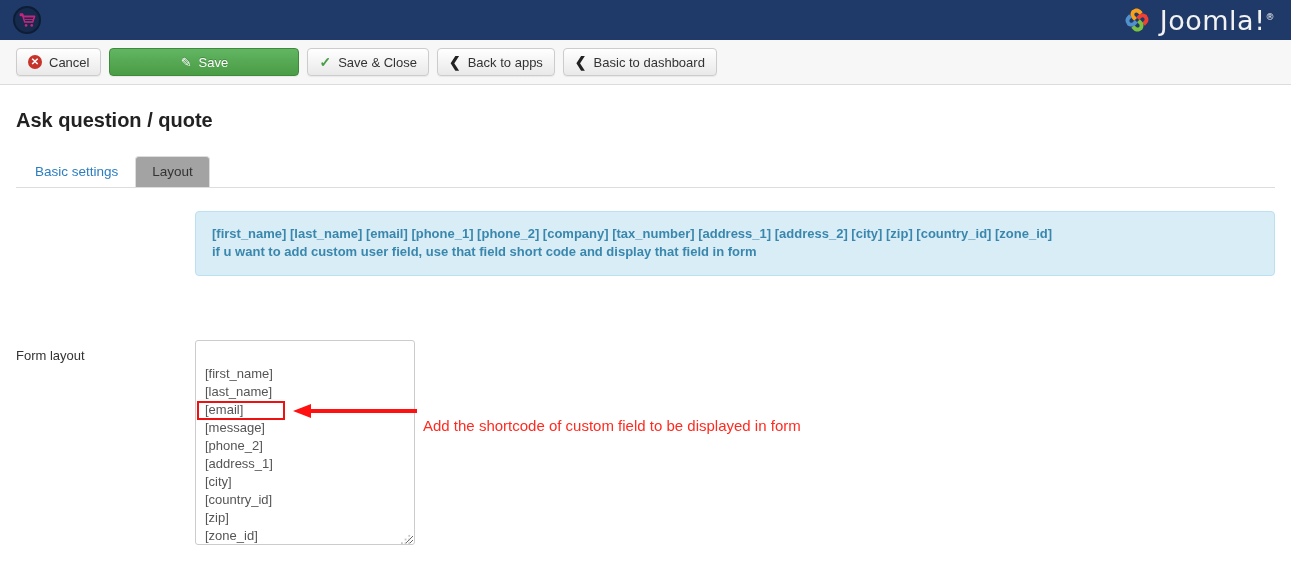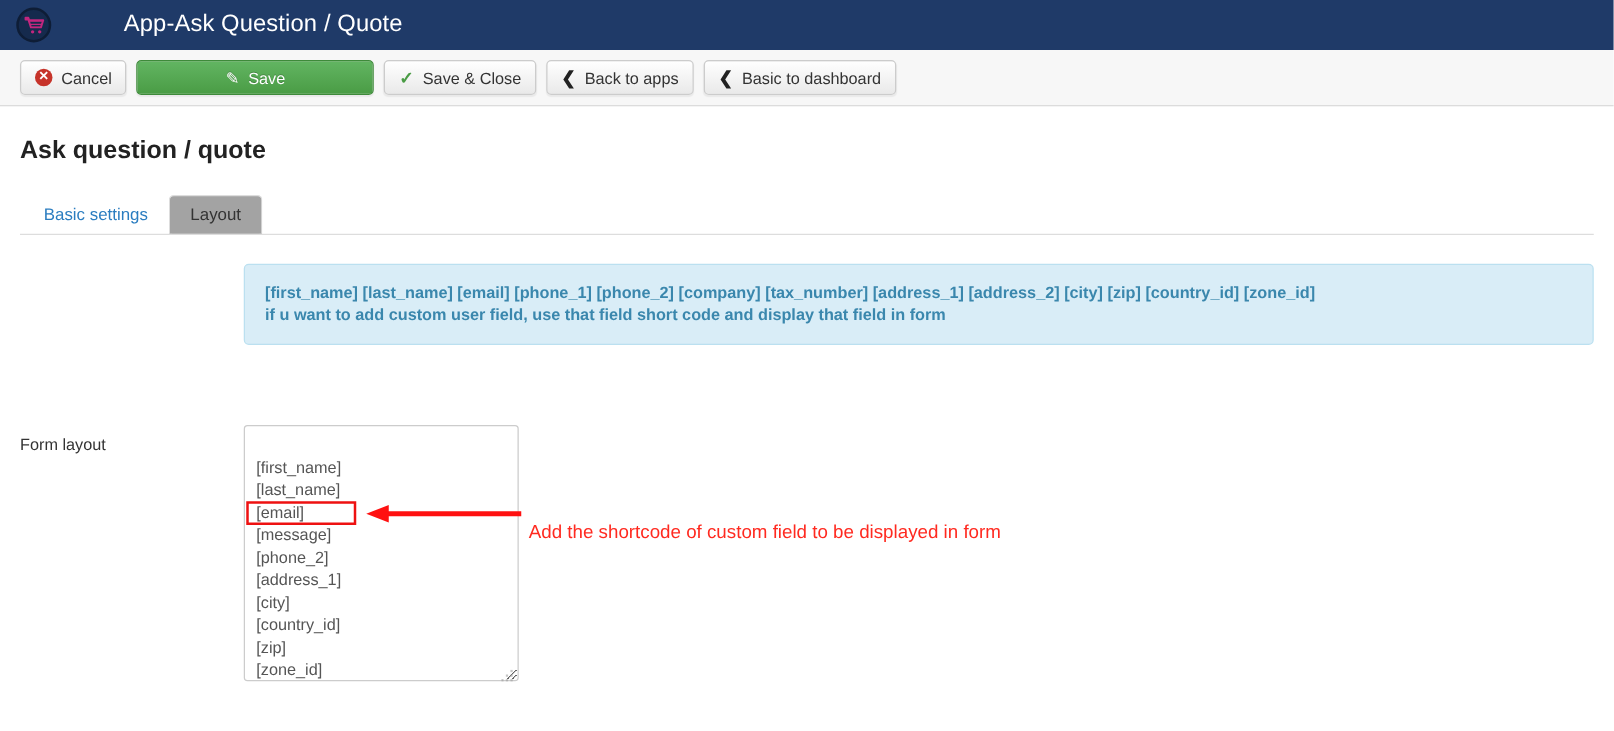--- a/index.html
+++ b/index.html
@@ -204,22 +204,30 @@
 
 <div class="header">
   <div class="app-badge">
     <svg width="17" height="17" viewBox="0 0 24 24" aria-hidden="true">
       <path d="M2 3h3.2l.9 3H22l-2.6 8H8.1L5.2 5H2z" fill="none" stroke="#c2267e" stroke-width="2.2" stroke-linejoin="round"></path>
       <path d="M7 7h14M8.2 10.5h12.4M9.4 14h10" stroke="#c2267e" stroke-width="1.4"></path>
       <circle cx="10" cy="19" r="1.9" fill="#c2267e"></circle>
       <circle cx="18" cy="19" r="1.9" fill="#c2267e"></circle>
     </svg>
   </div>
-  <div class="header-title">App-Ask Question / Quote</div>
-
+
+  <div class="joomla-logo">
+    <svg width="36" height="34" viewBox="0 0 48 48" aria-hidden="true">
+      <path d="M18 10c3-3 8-3 11 0l3 3-4 4-3-3c-1-1-3-1-4 0s-1 3 0 4l3 3-4 4-3-3c-3-3-3-8 0-12z" fill="#f9a11b"></path>
+      <path d="M38 18c3 3 3 8 0 11l-3 3-4-4 3-3c1-1 1-3 0-4s-3-1-4 0l-3 3-4-4 3-3c3-3 8-3 12 0z" fill="#ee4035"></path>
+      <path d="M30 38c-3 3-8 3-11 0l-3-3 4-4 3 3c1 1 3 1 4 0s1-3 0-4l-3-3 4-4 3 3c3 3 3 8 0 12z" fill="#7ac143"></path>
+      <path d="M10 30c-3-3-3-8 0-11l3-3 4 4-3 3c-1 1-1 3 0 4s3 1 4 0l3-3 4 4-3 3c-3 3-8 3-12 0z" fill="#5091cd"></path>
+    </svg>
+    <div class="joomla-word"><span>Joomla!</span><span class="joomla-reg">®</span></div>
+  </div>
 </div>
 
 <div class="toolbar">
 
   <button class="btn">
     <span class="icon-x">✕</span>
     <span>Cancel</span>
   </button>
 
   <button class="btn btn-save">

